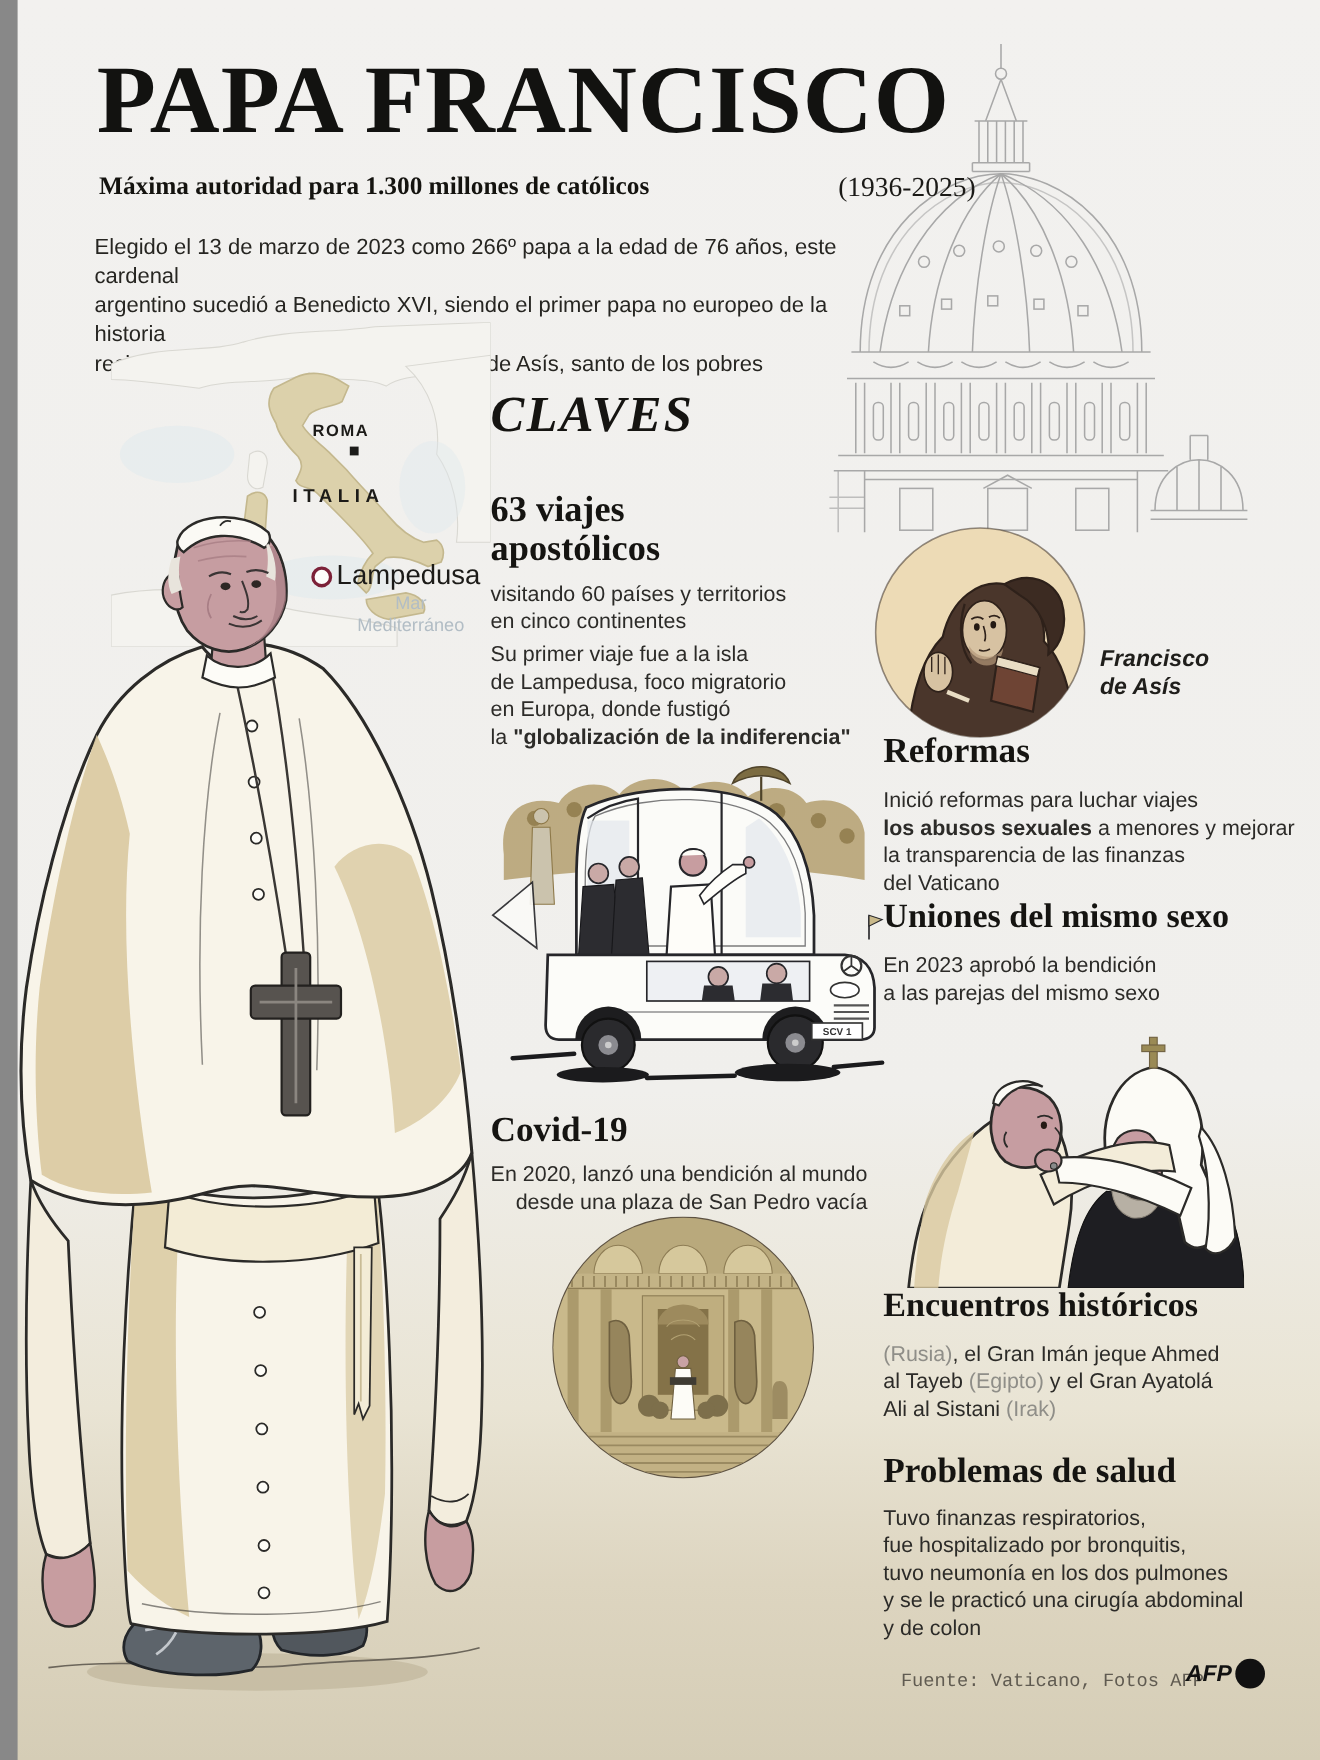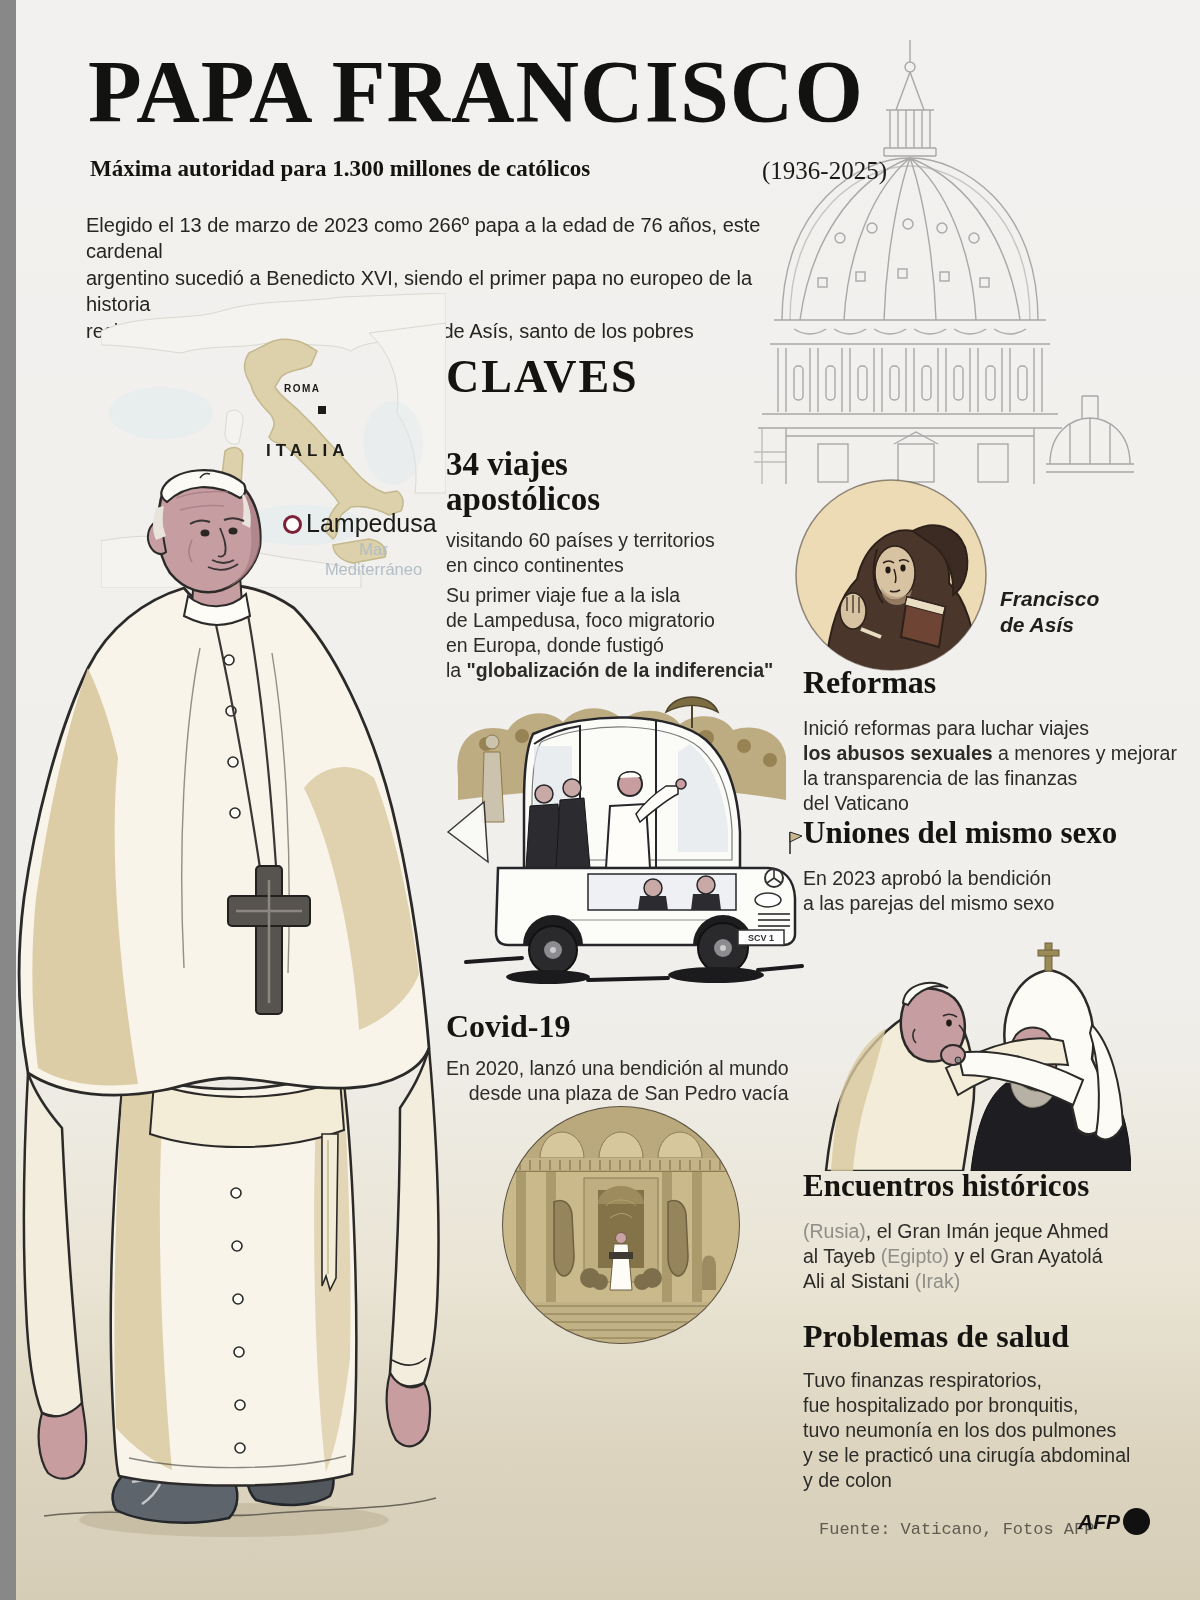--- a/index.html
+++ b/index.html
@@ -7,27 +7,27 @@
     position:relative;width:1200px;height:1600px;overflow:hidden;
     background:linear-gradient(180deg,#f2f1ef 0%,#f0efec 62%,#e9e4d4 80%,#ddd5c0 90%,#d5cdb6 100%);
     font-family:"Liberation Sans","DejaVu Sans",sans-serif;color:#262521;margin-left:16px;
   }
   .abs{position:absolute;}
   .serif{font-family:"Liberation Serif","DejaVu Serif",serif;}
   .title{font-size:88px;font-weight:600;letter-spacing:1px;color:#121210;line-height:1;}
   .subtitle{font-size:23px;font-weight:700;color:#14130f;}
   .years{font-size:25px;font-weight:400;color:#1b1a17;text-align:center;}
   .intro{font-size:20px;line-height:1.32;color:#262521;white-space:pre-line;}
-  .claves{font-size:46px;font-weight:700;letter-spacing:2px;color:#151411;}
+  .claves{font-size:46px;font-weight:700;letter-spacing:2px;color:#151411;font-style:italic;}
   .sec-h{font-size:31px;font-weight:700;color:#151411;line-height:1.06;white-space:pre-line;}
   .body-text{font-size:19.5px;line-height:1.28;color:#2c2b28;white-space:pre-line;}
   .b{font-weight:700;}
   .gray{color:#8f8e88;}
   .map-label{position:absolute;color:#1c1b18;}
-  .roma{font-size:10px;font-weight:700;letter-spacing:1.5px;}
+  .roma{font-size:15px;font-weight:700;letter-spacing:1.5px;}
   .italia{font-size:17px;font-weight:700;letter-spacing:5px;}
   .lampedusa-t{font-size:25px;}
   .sea-t{font-size:16.5px;line-height:1.2;color:#b2bdc5;text-align:center;}
   .roma-dot{width:8px;height:8px;background:#1c1c1a;}
   .ring{width:13px;height:13px;border:3.5px solid #7c2138;border-radius:50%;background:#fdfdfb;}
   .asis-cap{font-size:21px;font-weight:700;font-style:italic;line-height:1.25;color:#1f1e1b;white-space:pre-line;}
   .footer-src{font-size:17px;color:#605b51;font-family:Liberation Mono, monospace;}
   .afp{display:flex;align-items:center;}
   .afp-txt{font-size:21px;font-weight:900;font-style:italic;color:#111;letter-spacing:0px;}
   .afp-dot{width:27px;height:27px;border-radius:50%;background:#111;margin-left:3px;}
@@ -101,21 +101,21 @@
     <span class="map-label roma" style="left:183px;top:90px;">ROMA</span>
     <span class="map-label roma-dot abs" style="left:217px;top:113px;"></span>
     <span class="map-label italia" style="left:165px;top:148px;">ITALIA</span>
     <span class="map-label ring abs" style="left:182px;top:222px;"></span>
     <span class="map-label lampedusa-t" style="left:205px;top:216px;">Lampedusa</span>
     <span class="map-label sea-t" style="left:215px;top:247px;width:115px;white-space:pre-line;">Mar
 Mediterráneo</span>
   </div>
 
   <div class="abs serif claves" style="left:430px;top:350px;">CLAVES</div>
-  <div class="abs serif sec-h" style="left:430px;top:447px;font-size:33px;">34 viajes
+  <div class="abs serif sec-h" style="left:430px;top:447px;font-size:33px;">63 viajes
 apostólicos</div>
   <div class="abs body-text" style="left:430px;top:528px;">visitando 60 países y territorios
 en cinco continentes</div>
   <div class="abs body-text" style="left:430px;top:583px;"><span>Su primer viaje fue a la isla
 de Lampedusa, foco migratorio
 en Europa, donde fustigó
 la </span><span class="b">"globalización de la indiferencia"</span></div>
 
   <svg class="abs" style="left:779px;top:479px;" width="192" height="192" viewBox="0 0 192 192">
     <defs>

